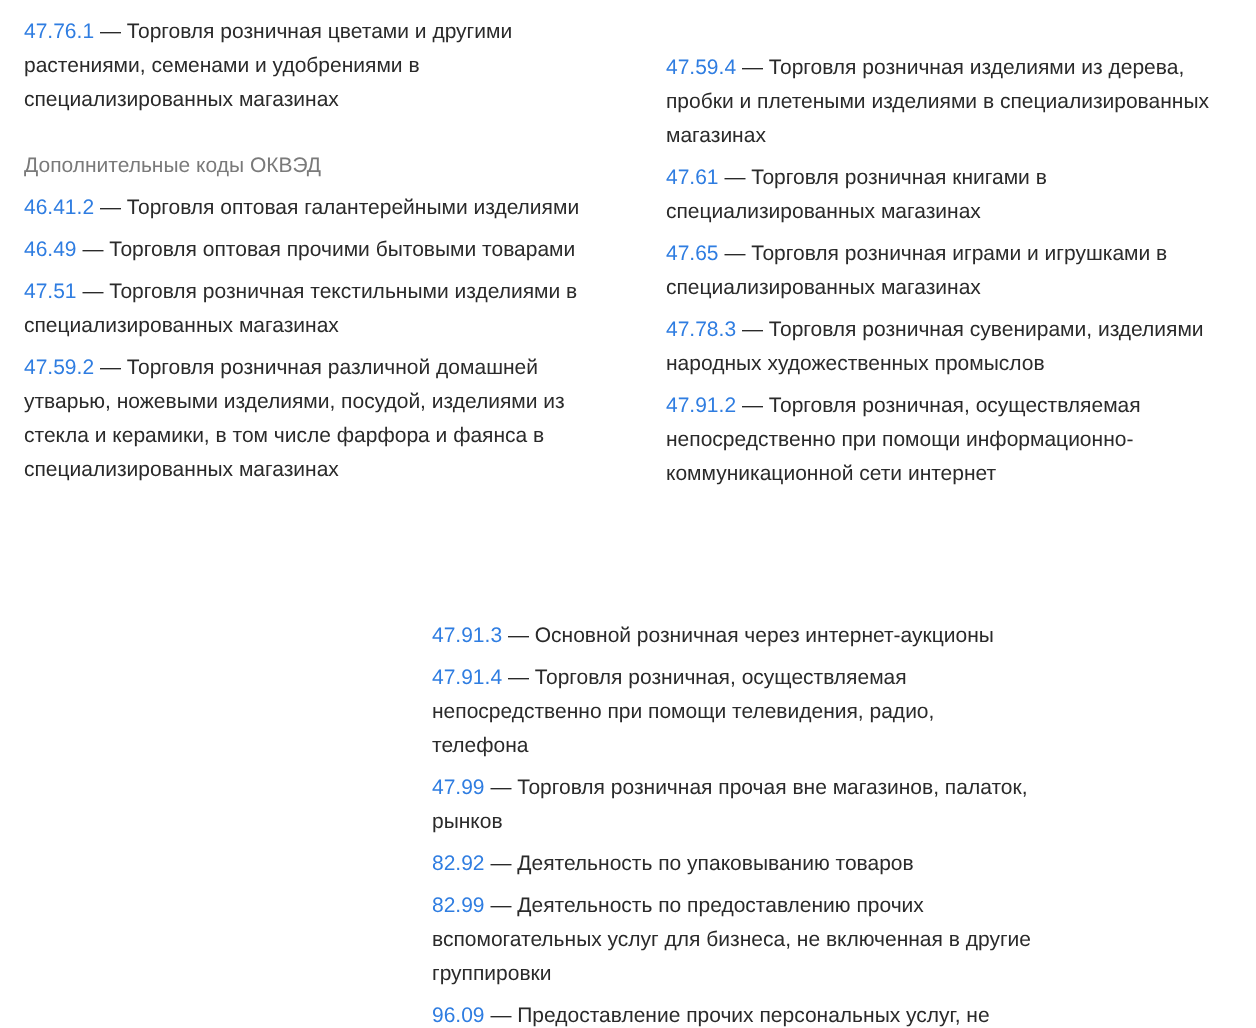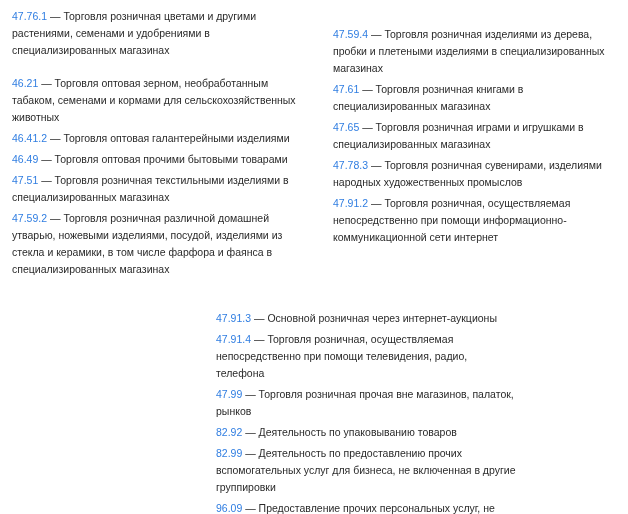--- a/index.html
+++ b/index.html
@@ -20,21 +20,21 @@
   .code { color: #2f7de1; cursor: pointer; text-align: right; }
 </style>
 </head>
 <body>
 
 <div class="col col-left">
   <div class="item">
     <a class="code">47.76.1</a><span> — Торговля розничная цветами и другими растениями, семенами и удобрениями в специализированных магазинах</span>
   </div>
   <div class="section-gap"></div>
-  <div class="item"><a class="code">46.21</a><span> — Торговля оптовая зерном, необработанным табаком, семенами и кормами для сельскохозяйственных животных</span></div>
+  <div class="section-label">Дополнительные коды ОКВЭД</div>
   <div class="item"><a class="code">46.41.2</a><span> — Торговля оптовая галантерейными изделиями</span></div>
   <div class="item"><a class="code">46.49</a><span> — Торговля оптовая прочими бытовыми товарами</span></div>
   <div class="item"><a class="code">47.51</a><span> — Торговля розничная текстильными изделиями в специализированных магазинах</span></div>
   <div class="item"><a class="code">47.59.2</a><span> — Торговля розничная различной домашней утварью, ножевыми изделиями, посудой, изделиями из стекла и керамики, в том числе фарфора и фаянса в специализированных магазинах</span></div>
 </div>
 
 <div class="col col-right">
   <div class="item"><a class="code">47.59.4</a><span> — Торговля розничная изделиями из дерева, пробки и плетеными изделиями в специализированных магазинах</span></div>
   <div class="item"><a class="code">47.61</a><span> — Торговля розничная книгами в специализированных магазинах</span></div>
   <div class="item"><a class="code">47.65</a><span> — Торговля розничная играми и игрушками в специализированных магазинах</span></div>

